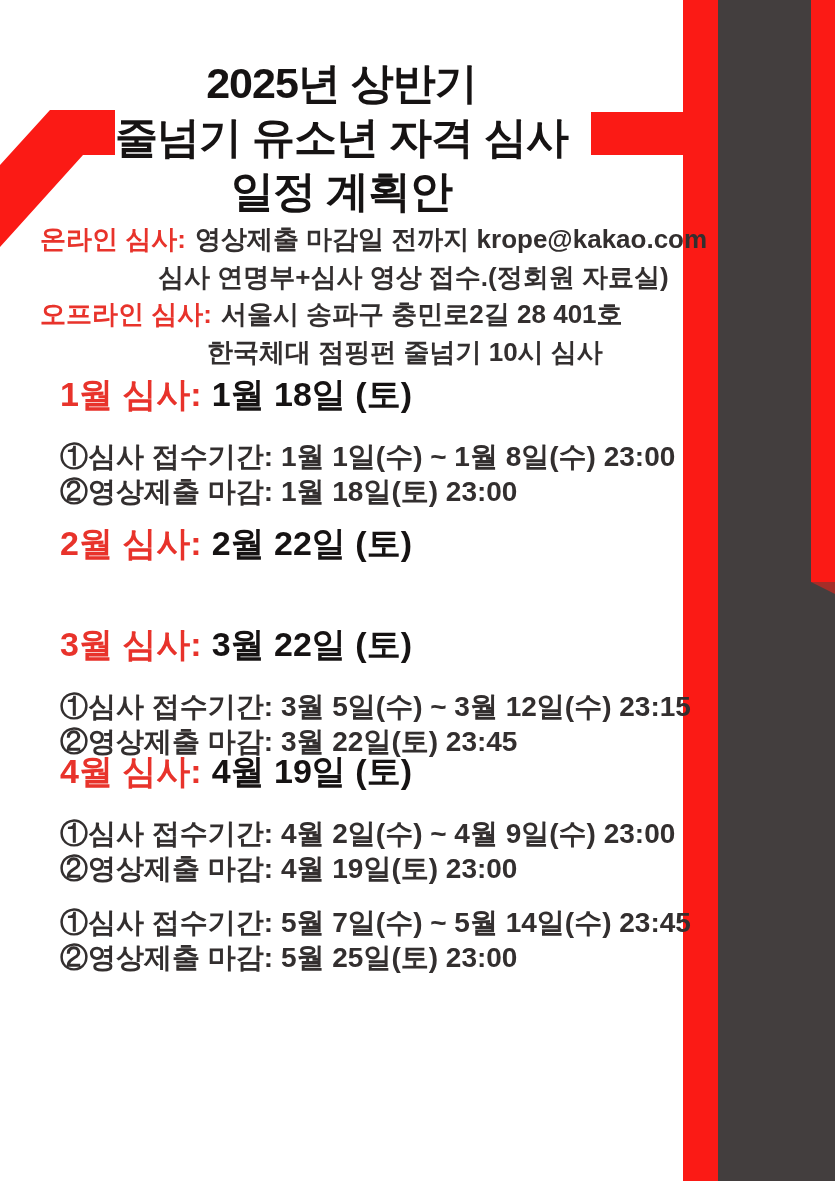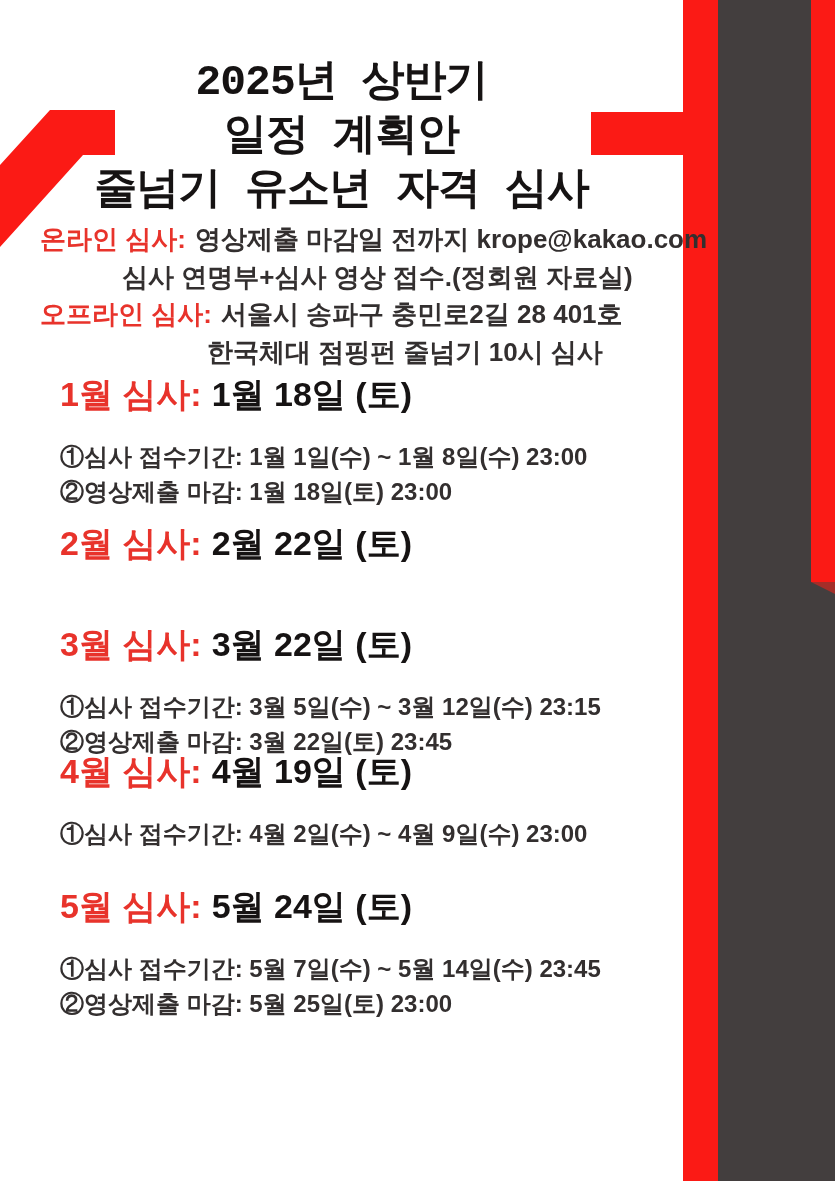--- a/index.html
+++ b/index.html
@@ -30,36 +30,36 @@
   .left-ribbon { position: absolute; left: 0; top: 0; }
   .title-right-tab {
     position: absolute; left: 591px; top: 112px; width: 92px; height: 43px;
     background: #fb1a15;
   }
   
   .title-block {
     position: absolute; left: 0; top: 56px; width: 683px;
     text-align: center;
     font-size: 43px; line-height: 54px; font-weight: 800;
-    letter-spacing: -1px; color: #161313; font-family: Liberation Mono, monospace;
+    letter-spacing: -1px; color: #161313;
   }
   
   .info-block {
     position: absolute; left: 40px; top: 221px; width: 640px;
     font-size: 26px; line-height: 37.5px; font-weight: 600;
     color: #332f2f; white-space: nowrap;
   }
   .info-label { color: #e8332b; font-weight: 800; margin-right: 9px; }
-  .indent-online  { margin-left: 82px; }
+  .indent-online  { margin-left: 118px; }
   .indent-offline { margin-left: 167px; }
   
   .month { position: absolute; left: 60px; width: 620px; white-space: nowrap; }
   .month-header { font-size: 34px; font-weight: 800; color: #161313; }
   .month-label  { color: #e8332b; margin-right: 10px; }
-  .month-body   { margin-top: 21px; font-size: 24px; line-height: 35px; font-weight: 600; color: #332f2f; }
+  .month-body   { margin-top: 21px; font-size: 28px; line-height: 35px; font-weight: 600; color: #332f2f; }
 </style>
 </head>
 <body>
 
 <div class="poster">
 
   <div class="stripe-red-main"></div>
   <div class="stripe-dark"></div>
   <div class="stripe-red-edge"></div>
   <svg class="edge-fold" width="24" height="14" viewBox="0 0 24 14">
@@ -67,22 +67,22 @@
   </svg>
 
   <svg class="left-ribbon" width="120" height="260" viewBox="0 0 120 260">
     <polygon points="0,165 50,110 115,110 115,155 83,155 0,247" fill="#fb1a15"></polygon>
   </svg>
 
   <div class="title-right-tab"></div>
 
   <div class="title-block">
     <div>2025년 상반기</div>
+    <div>줄넘기 유소년 자격 심사</div>
     <div>일정 계획안</div>
-    <div>줄넘기 유소년 자격 심사</div>
   </div>
 
   <div class="info-block">
     <div class="info-line">
       <span class="info-label">온라인 심사:</span><span>영상제출 마감일 전까지 krope@kakao.com</span>
     </div>
     <div class="info-line indent-online">심사 연명부+심사 영상 접수.(정회원 자료실)</div>
     <div class="info-line">
       <span class="info-label">오프라인 심사:</span><span>서울시 송파구 충민로2길 28 401호</span>
     </div>
@@ -114,27 +114,25 @@
       <div>②영상제출 마감: 3월 22일(토) 23:45</div>
     </div>
   </div>
 
   <div class="month" style="top:749px">
     <div class="month-header">
       <span class="month-label">4월 심사:</span><span>4월 19일 (토)</span>
     </div>
     <div class="month-body">
       <div>①심사 접수기간: 4월 2일(수) ~ 4월 9일(수) 23:00</div>
+      <div>②영상제출 마감: 4월 19일(토) 23:00</div>
     </div>
   </div>
 
   <div class="month" style="top:884px">
-    <div class="month-header">
-      <span class="month-label">5월 심사:</span><span>5월 24일 (토)</span>
-    </div>
     <div class="month-body">
       <div>①심사 접수기간: 5월 7일(수) ~ 5월 14일(수) 23:45</div>
       <div>②영상제출 마감: 5월 25일(토) 23:00</div>
     </div>
   </div>
 
 
 </div>
 
 </body></html>

